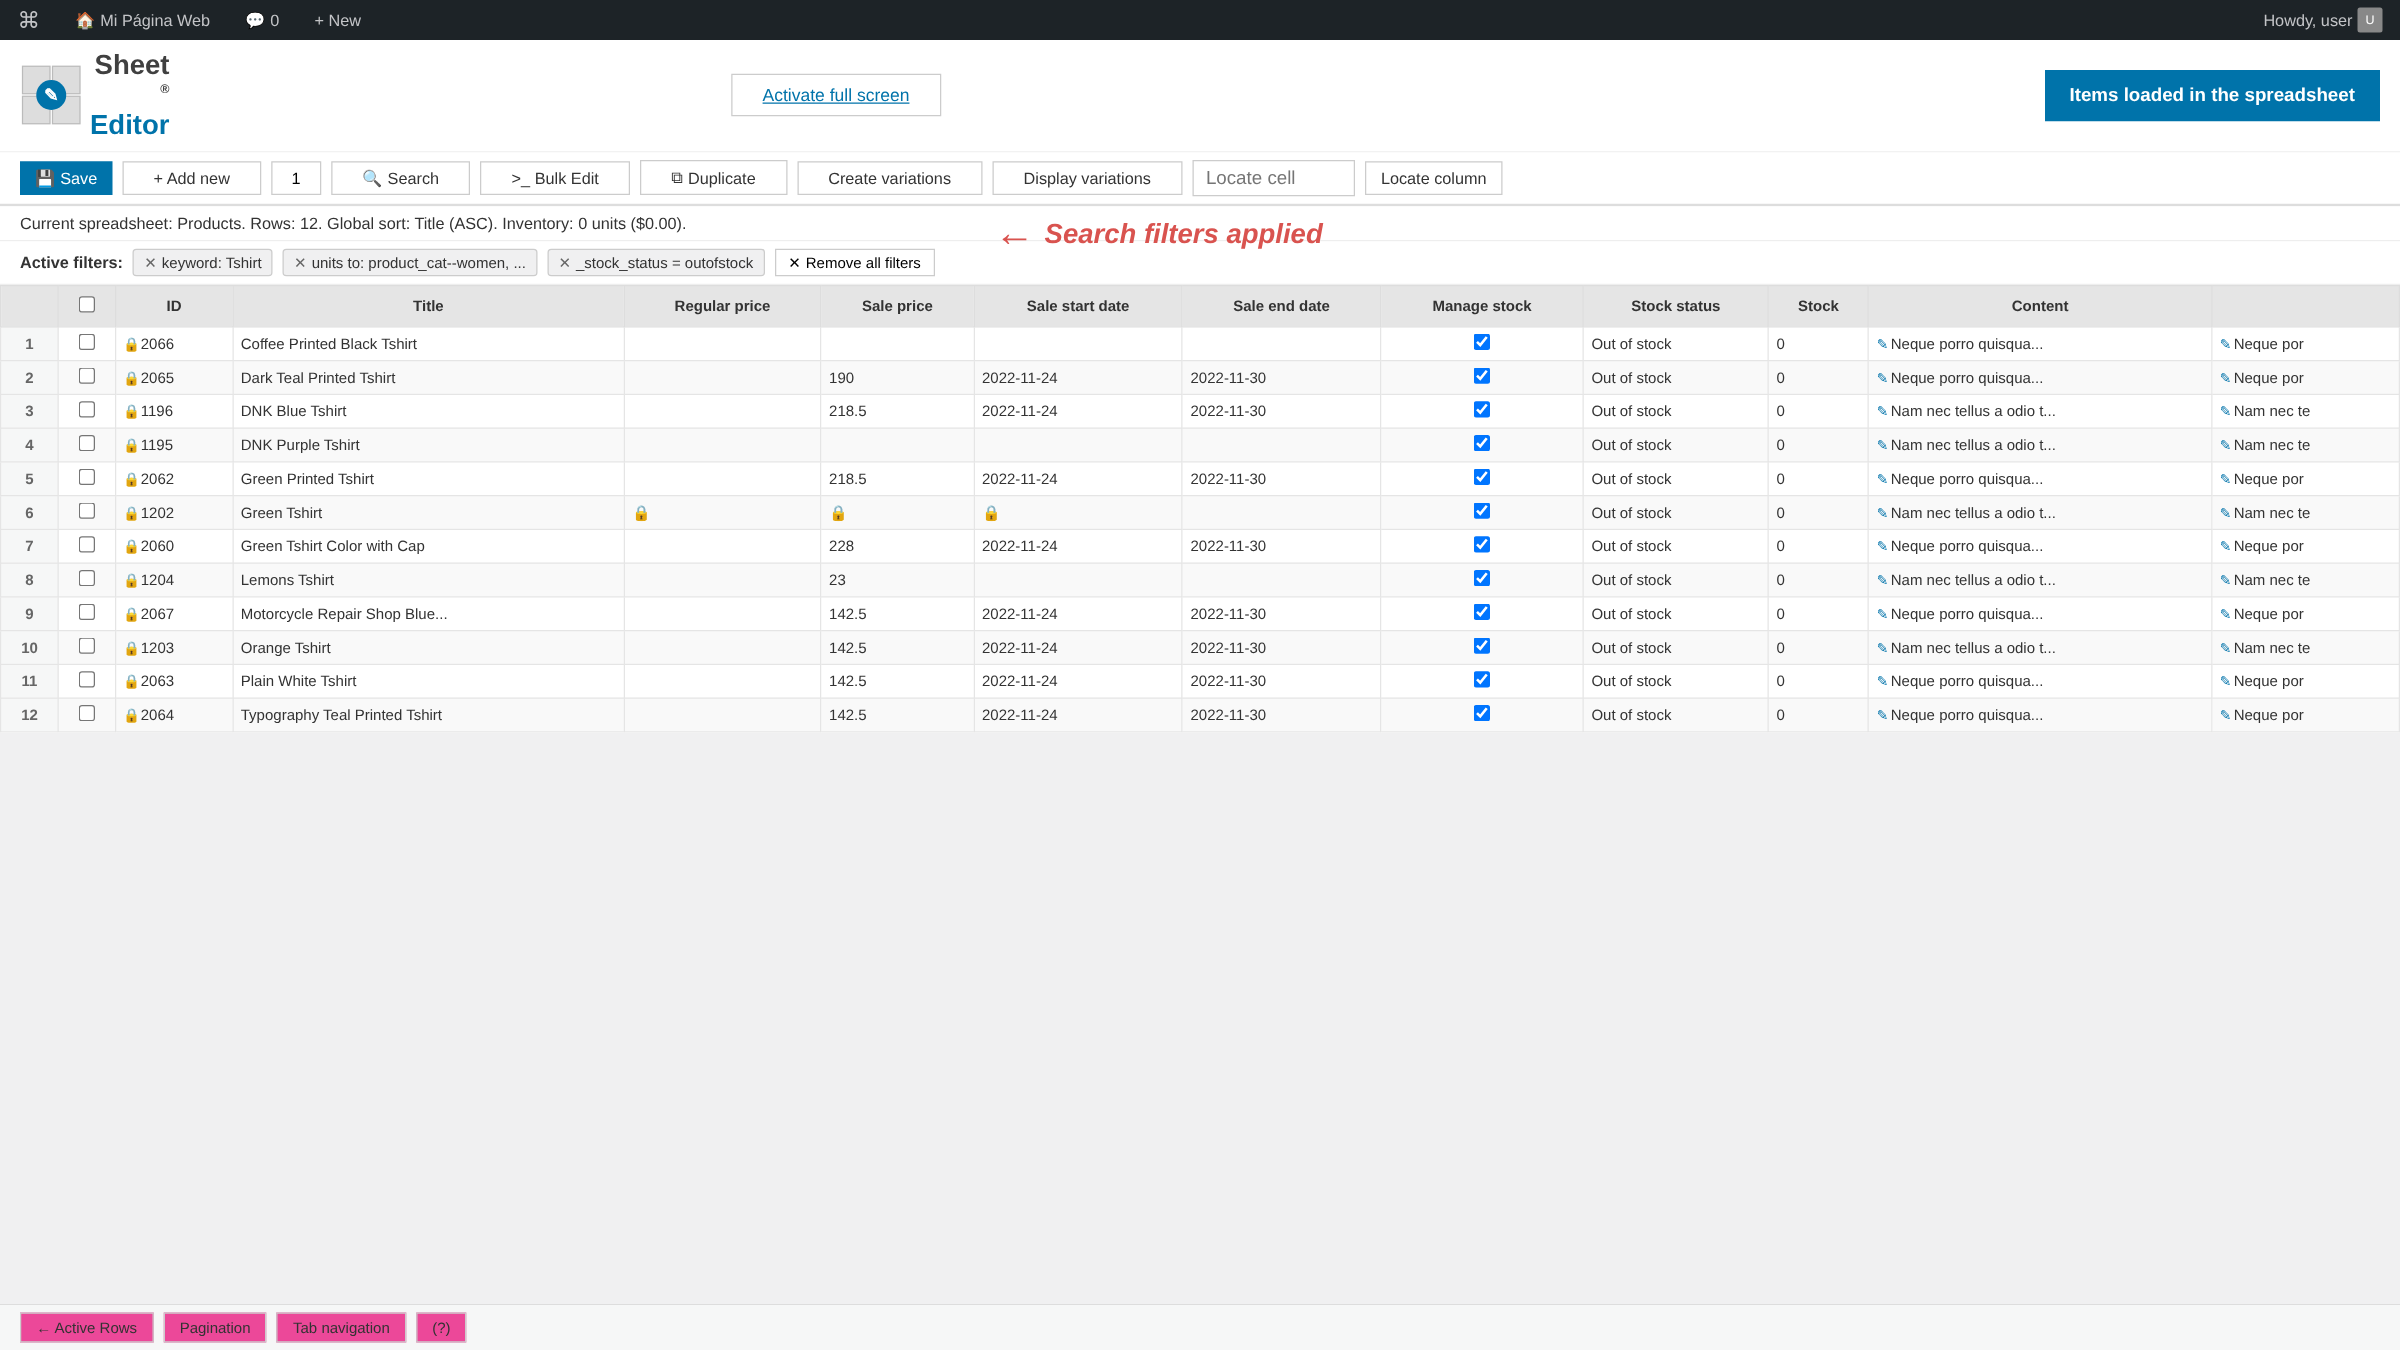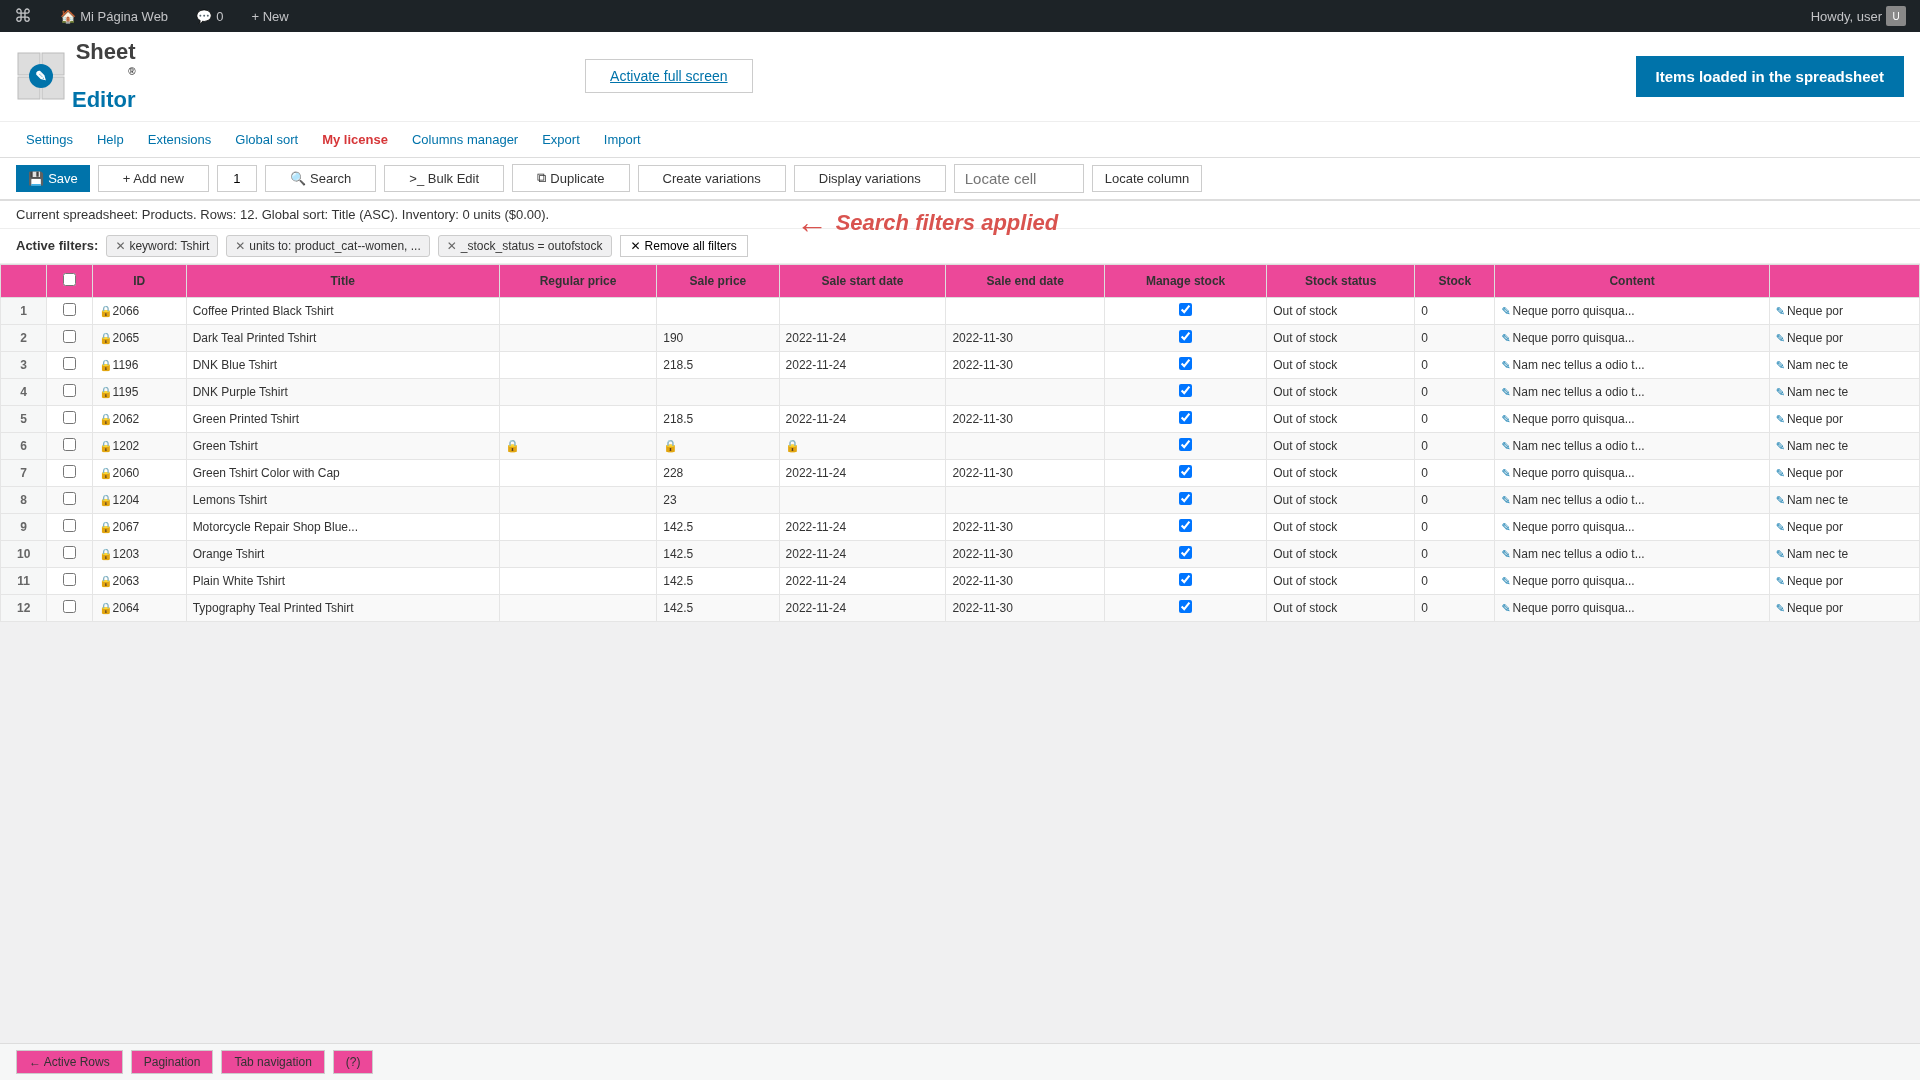--- a/index.html
+++ b/index.html
@@ -196,21 +196,21 @@
     #table-container {
       background: #fff;
       overflow-x: auto;
     }
     table {
       border-collapse: collapse;
       width: 100%;
       font-size: 12px;
     }
     thead tr th {
-      background: #ec4899;
+      background: #e5e5e5;
       border: 1px solid #ddd;
       padding: 8px 6px;
       text-align: center;
       font-weight: bold;
       white-space: nowrap;
       color: #333;
     }
     tbody tr td {
       border: 1px solid #e5e5e5;
       padding: 5px 6px;
@@ -309,30 +309,20 @@
         </span>
         <span style="color:#0073aa;">Editor</span>
       </div>
     </div>
 
     <button class="activate-fullscreen-btn">Activate full screen</button>
 
     <button class="items-loaded-btn">Items loaded in the spreadsheet</button>
   </div>
 
-  <div id="nav-menu">
-    <span class="nav-item">Settings</span>
-    <span class="nav-item">Help</span>
-    <span class="nav-item">Extensions</span>
-    <span class="nav-item">Global sort</span>
-    <span class="nav-item" style="color:#d63638; font-weight:bold;">My license</span>
-    <span class="nav-item">Columns manager</span>
-    <span class="nav-item">Export</span>
-    <span class="nav-item">Import</span>
-  </div>
 
   <div id="toolbar">
     <button class="btn-save">
       <span>💾</span>
       <span>Save</span>
     </button>
     <button class="btn-outline">
       <span>+ Add new</span>
     </button>
     <input type="text" class="page-num-input" value="1" style="">

